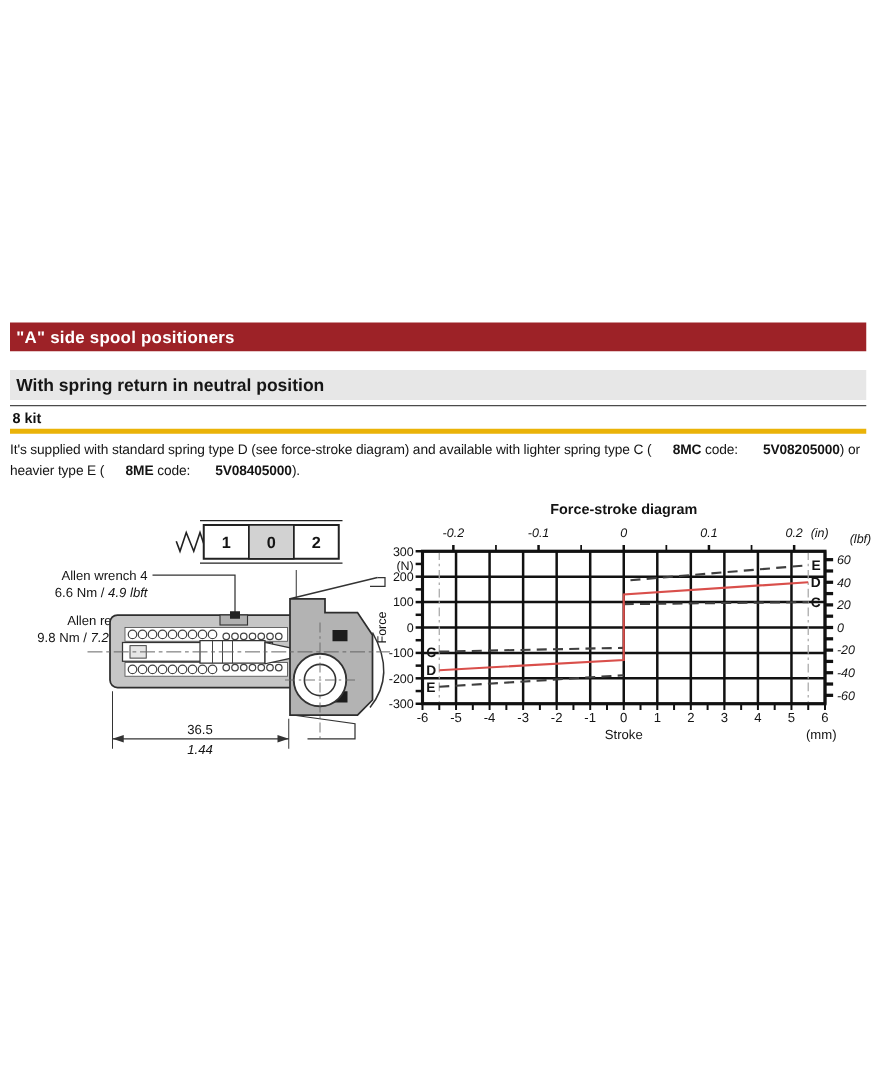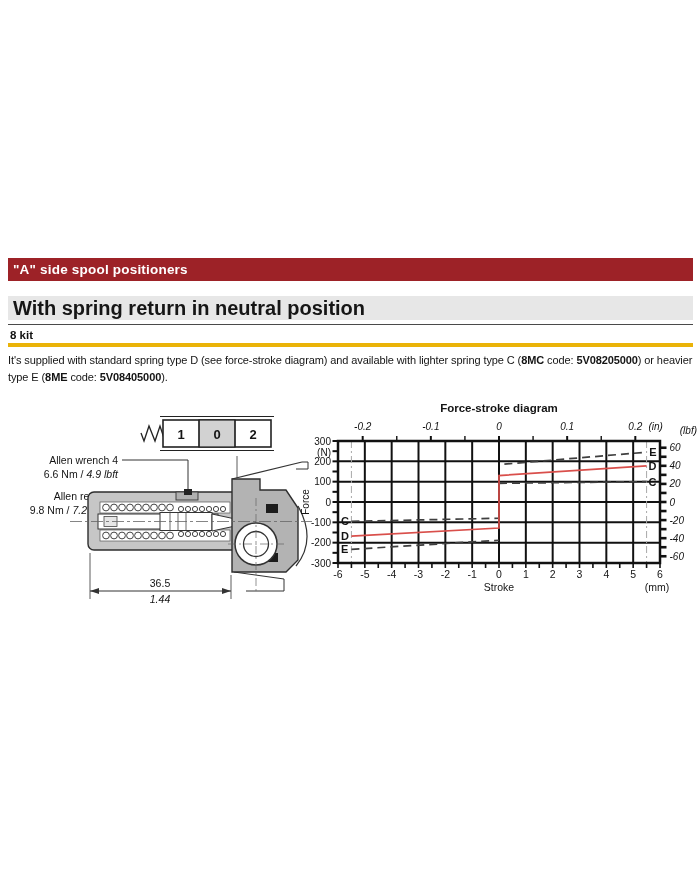--- a/index.html
+++ b/index.html
@@ -4,27 +4,27 @@
 <style>
   html,body{margin:0;padding:0;}
   body{width:700px;height:869px;background:#ffffff;position:relative;
        font-family:"Liberation Sans", sans-serif;color:#111;}
   .abs{position:absolute;}
   .bar-red{left:8px;top:258px;width:685px;height:23px;background:#9d2227;
            display:flex;align-items:center;}
   .bar-red span{color:#fff;font-weight:bold;font-size:13.5px;padding-left:5px;letter-spacing:.2px;}
   .bar-gray{left:8px;top:296px;width:685px;height:24px;background:#e7e7e7;
             display:flex;align-items:center;}
-  .bar-gray span{color:#161616;font-weight:bold;font-size:20px;padding-left:5px;}
+  .bar-gray span{color:#161616;font-weight:bold;font-size:14px;padding-left:5px;}
   .kit-row{left:8px;top:324px;width:685px;border-top:1px solid #4a4a4a;
            border-bottom:4px solid #eab308;height:18px;line-height:18px;}
   .kit-row span{font-weight:bold;font-size:11.5px;padding-left:2px;}
   .desc{left:8px;top:352px;width:688px;font-size:11px;line-height:16.5px;
         letter-spacing:-0.1px;color:#141414;}
-  .desc b{font-weight:bold;}
+  .desc b{font-weight:bold;margin-left:17px;}
   svg{position:absolute;}
   svg text{font-family:"Liberation Sans", sans-serif;fill:#141414;}
   .dwg-label{font-size:10.5px;}
   .it{font-style:italic;}
 </style>
 </head>
 <body>
 
 <div class="abs bar-red">
   <span>"A" side spool positioners</span>

